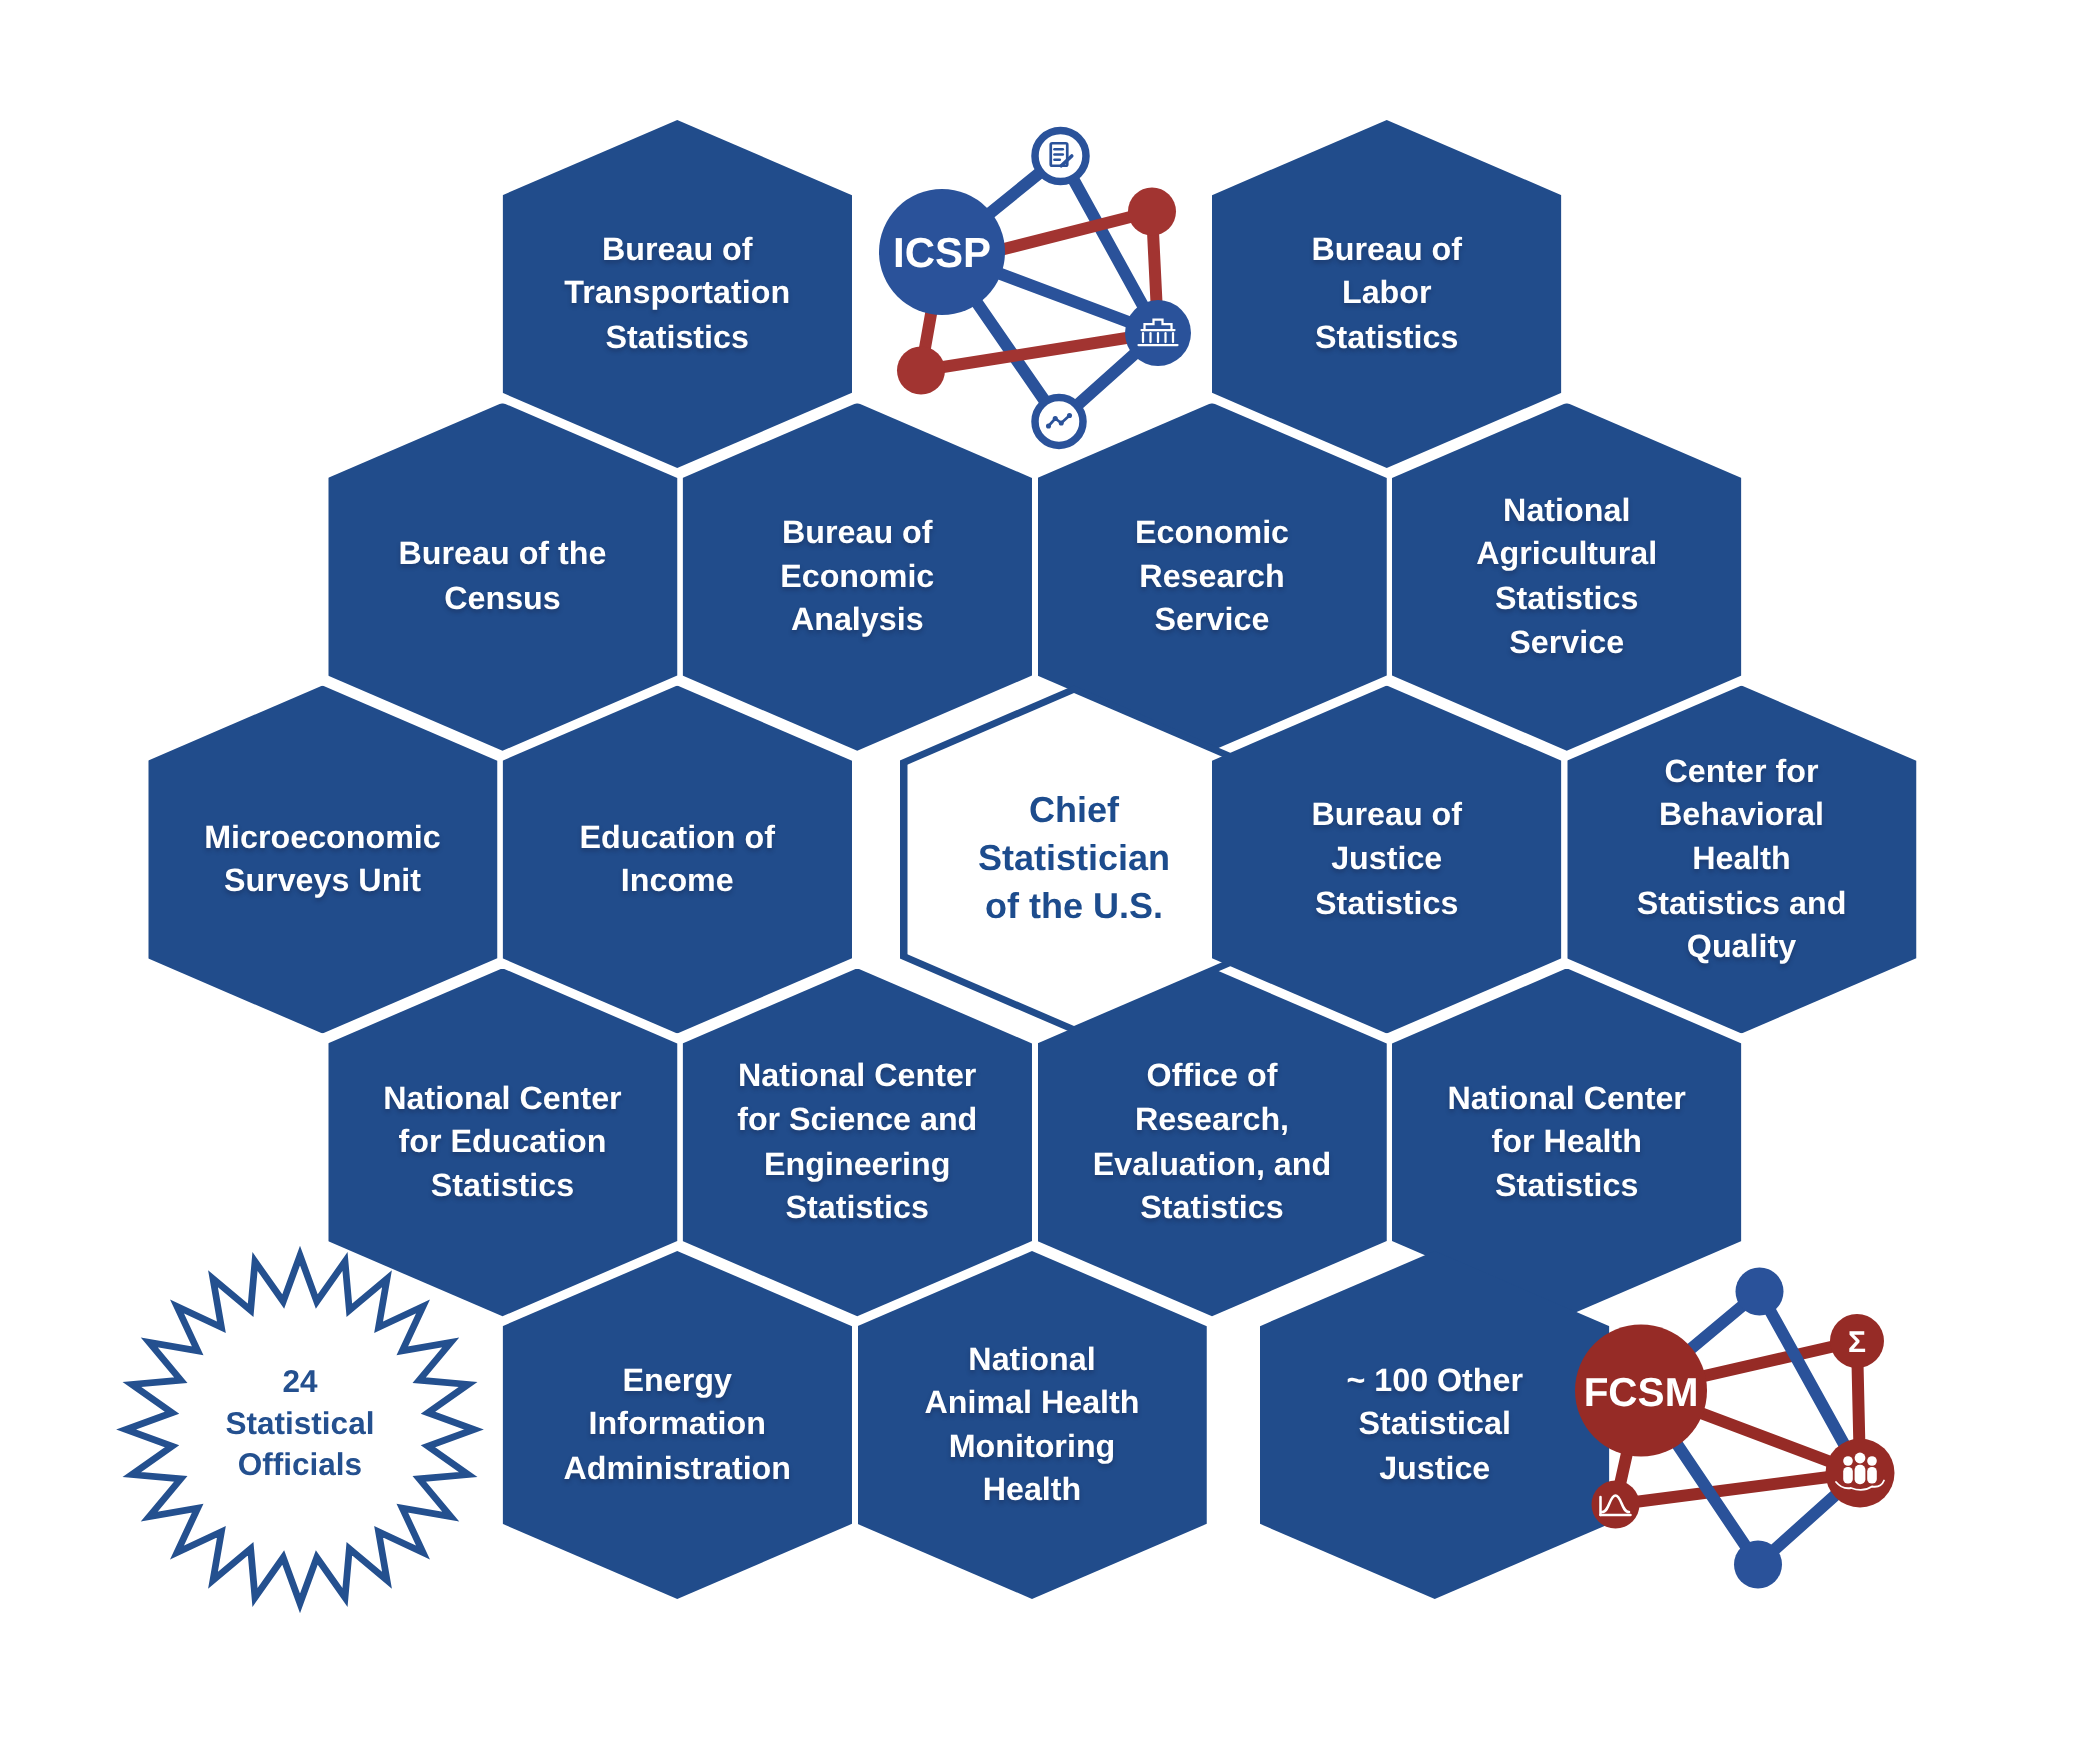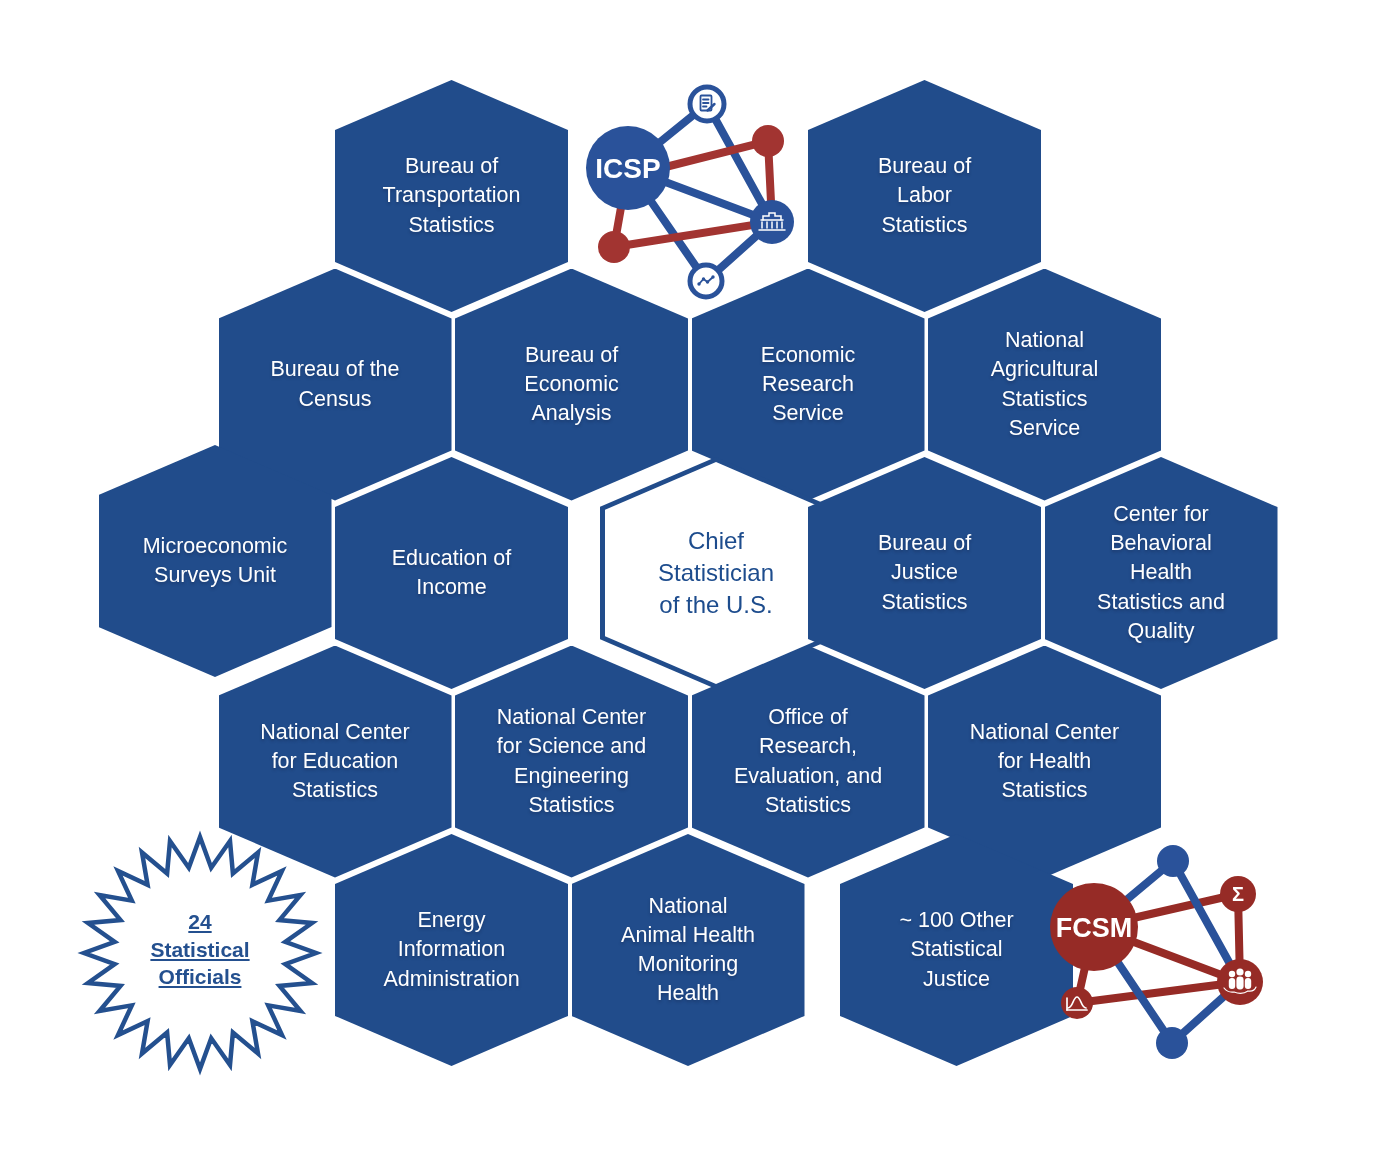--- a/index.html
+++ b/index.html
@@ -7,33 +7,33 @@
     position:relative;width:1386px;height:1176px;background:#ffffff;overflow:hidden;
     font-family:"Liberation Sans", sans-serif;
   }
   .hex{
     position:absolute;width:233px;height:232px;
     clip-path:polygon(50% 0%,100% 21.6%,100% 78.4%,50% 100%,0% 78.4%,0% 21.6%);
     background:#214C8B;
     display:flex;align-items:center;justify-content:center;text-align:center;
   }
   .hex .label{
-    position:relative;z-index:2;color:#ffffff;font-weight:normal;font-size:21.5px;
+    position:relative;z-index:2;color:#ffffff;font-weight:bold;font-size:21.5px;
     line-height:1.36;text-shadow:0 2px 3px rgba(20,30,60,.35);
   }
   .hex.chief::before{
     content:"";position:absolute;left:5px;top:5px;right:5px;bottom:5px;
     clip-path:polygon(50% 0%,100% 21.6%,100% 78.4%,50% 100%,0% 78.4%,0% 21.6%);
     background:#ffffff;
   }
   .hex.chief .label{color:#1d4c8d;font-size:24px;line-height:1.33;text-shadow:none;}
   .overlay{position:absolute;left:0;top:0;z-index:5;pointer-events:none;}
   .star-text{
     position:absolute;left:110px;top:908px;width:180px;z-index:6;
-    text-align:center;color:#24508F;font-weight:bold;font-size:21px;line-height:1.32;text-decoration:underline;
+    text-align:center;color:#24508F;font-weight:bold;font-size:21px;line-height:1.32;
   }
 </style>
 </head>
 <body>
 
 <div class="canvas">
 
   <div id="honeycomb">
       <div class="hex" style="left: 335px; top: 80px;">
         <div class="label">
@@ -70,21 +70,21 @@
         </div>
       </div>
       <div class="hex" style="left: 928px; top: 268.5px;">
         <div class="label">
           <div>National</div>
           <div>Agricultural</div>
           <div>Statistics</div>
           <div>Service</div>
         </div>
       </div>
-      <div class="hex" style="left: 98.5px; top: 445px;">
+      <div class="hex" style="left: 98.5px; top: 457px;">
         <div class="label">
           <div>Microeconomic</div>
           <div>Surveys Unit</div>
         </div>
       </div>
       <div class="hex" style="left: 335px; top: 457px;">
         <div class="label">
           <div>Education of</div>
           <div>Income</div>
         </div>

